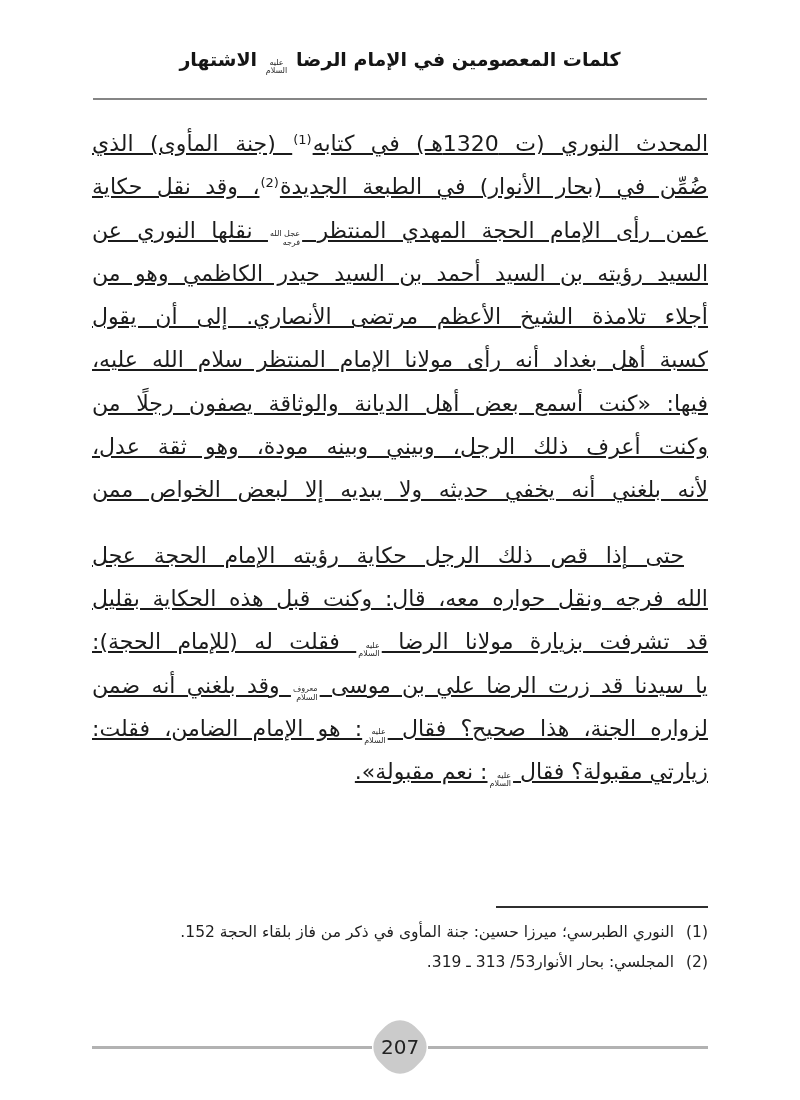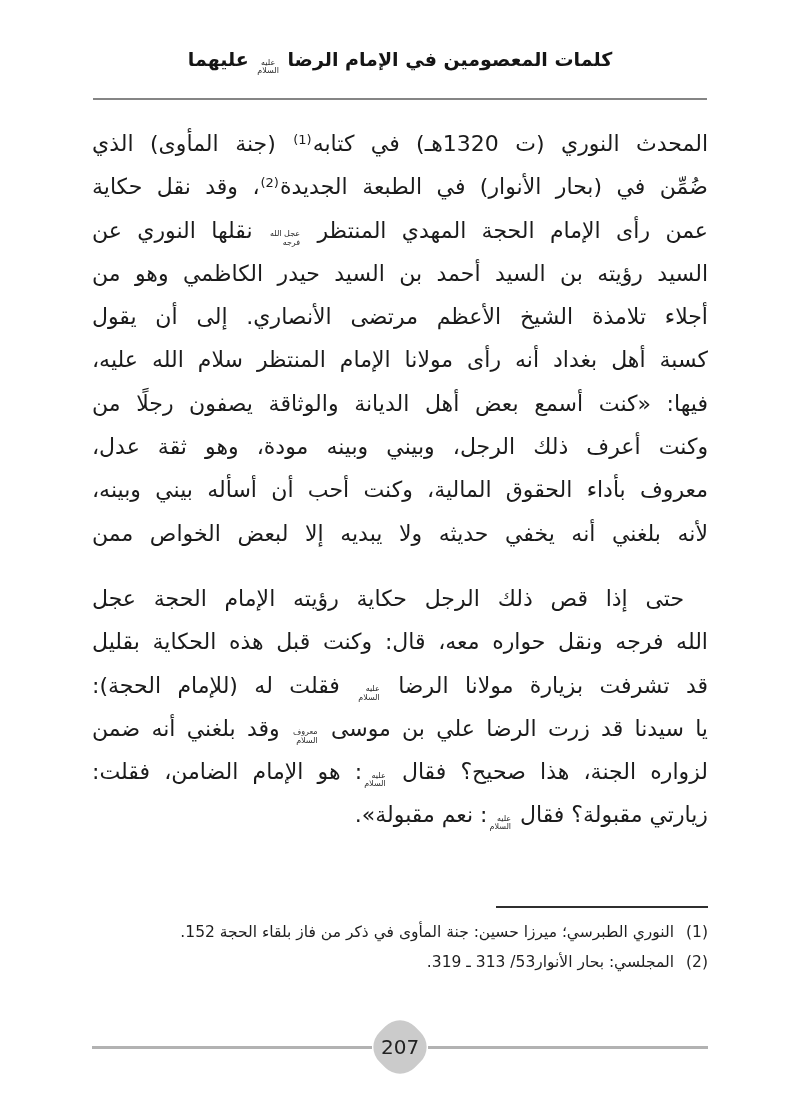--- a/index.html
+++ b/index.html
@@ -30,21 +30,21 @@
     background:#858585;
   }
 
   
   .body-text {
     position:absolute; top:122px; right:92px;
     width:616px;
     font-size:22px;
     color:#1b1b1b;
   }
-  .para { width:100%; }
+  .para { width:100%;text-decoration:underline; }
   .para + .para { margin-top:22px; }
   .bline {
     height:43.3px; line-height:43.3px;
     overflow:hidden;
     text-align:justify;
     text-align-last:justify;
     white-space:normal;
   }
   .bline.last { text-align-last:start; }
   .bline.indent { padding-right:24px; }
@@ -119,36 +119,35 @@
   }
 </style>
 </head>
 <body>
 
 <div class="page">
 
   <div class="page-header">
     <span>كلمات المعصومين في الإمام الرضا</span>
     <span class="hon"><span>عليه</span><span>السلام</span></span>
-    <span>عليهما</span>
+    <span>الاشتهار</span>
   </div>
 
   <div class="header-rule"></div>
 
   <div class="body-text">
       <div class="para">
         <div class="bline">المحدث النوري (ت 1320هـ) في كتابه<span class="fnref">(1)</span> (جنة المأوى) الذي</div>
         <div class="bline">ضُمِّن في (بحار الأنوار) في الطبعة الجديدة<span class="fnref">(2)</span>، وقد نقل حكاية</div>
         <div class="bline">عمن رأى الإمام الحجة المهدي المنتظر <span class="hon"><span>عجل الله</span><span>فرجه</span></span> نقلها النوري عن</div>
         <div class="bline">السيد رؤيته بن السيد أحمد بن السيد حيدر الكاظمي وهو من</div>
         <div class="bline">أجلاء تلامذة الشيخ الأعظم مرتضى الأنصاري. إلى أن يقول</div>
         <div class="bline">كسبة أهل بغداد أنه رأى مولانا الإمام المنتظر سلام الله عليه،</div>
         <div class="bline">فيها: «كنت أسمع بعض أهل الديانة والوثاقة يصفون رجلًا من</div>
         <div class="bline">وكنت أعرف ذلك الرجل، وبيني وبينه مودة، وهو ثقة عدل،</div>
-        <div class="bline">معروف بأداء الحقوق المالية، وكنت أحب أن أسأله بيني وبينه،</div>
         <div class="bline">لأنه بلغني أنه يخفي حديثه ولا يبديه إلا لبعض الخواص ممن</div>
       </div>
       <div class="para">
         <div class="bline indent">حتى إذا قص ذلك الرجل حكاية رؤيته الإمام الحجة عجل</div>
         <div class="bline">الله فرجه ونقل حواره معه، قال: وكنت قبل هذه الحكاية بقليل</div>
         <div class="bline">قد تشرفت بزيارة مولانا الرضا <span class="hon"><span>عليه</span><span>السلام</span></span> فقلت له (للإمام الحجة):</div>
         <div class="bline">يا سيدنا قد زرت الرضا علي بن موسى <span class="hon"><span>معروف</span><span>السلام</span></span> وقد بلغني أنه ضمن</div>
         <div class="bline">لزواره الجنة، هذا صحيح؟ فقال <span class="hon"><span>عليه</span><span>السلام</span></span>: هو الإمام الضامن، فقلت:</div>
         <div class="bline last">زيارتي مقبولة؟ فقال <span class="hon"><span>عليه</span><span>السلام</span></span>: نعم مقبولة».</div>
       </div>

